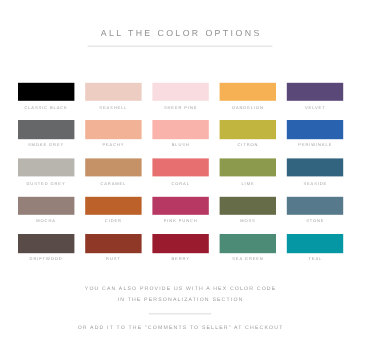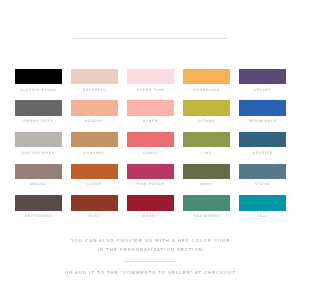--- a/index.html
+++ b/index.html
@@ -92,20 +92,21 @@
     top: 260.9px;
     width: 51.4px;
     height: 1.1px;
     background: #e0e0e0;
   }
 </style>
 </head>
 <body>
 
 <div class="page">
+  <div class="header-title">ALL THE COLOR OPTIONS</div>
   <div class="header-rule"></div>
 
   <div class="swatch-grid">
       <div class="swatch-row">
         <div class="swatch-cell">
           <div class="swatch-chip" style="background: rgb(0, 0, 0);"></div>
           <div class="swatch-label">CLASSIC BLACK</div>
         </div>
         <div class="swatch-cell">
           <div class="swatch-chip" style="background: rgb(237, 204, 194);"></div>

